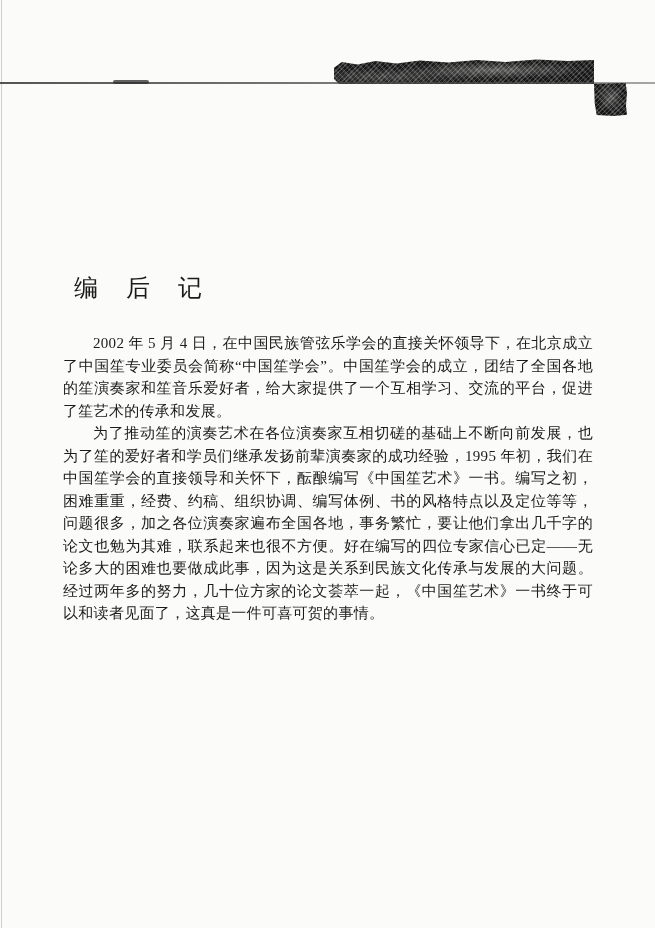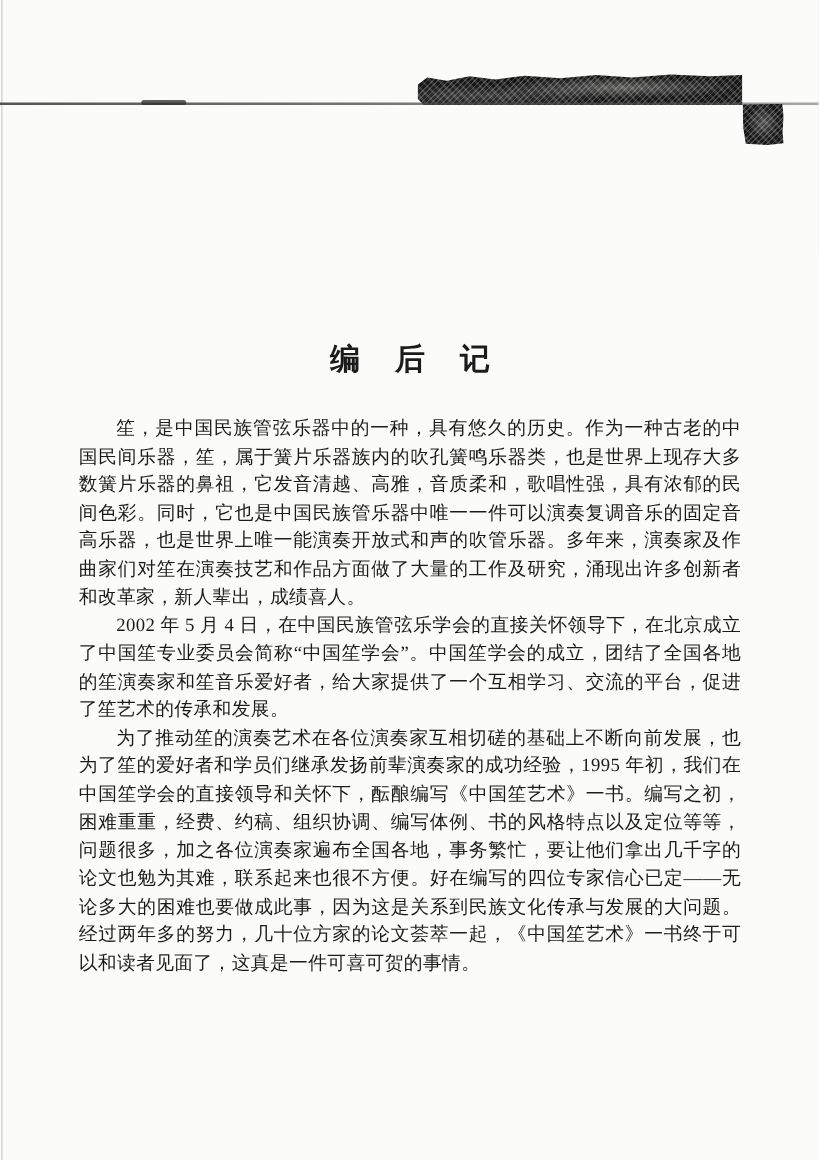--- a/index.html
+++ b/index.html
@@ -74,22 +74,22 @@
     position: absolute;
     left: 63px; top: 272px;
     width: 530px;
     color: var(--text, #1b1b1b);
   }
 
   .title {
     margin: 0 0 28px 0;
     font-size: 24px;
     line-height: 32px;
-    font-weight: bold;
-    text-align: center;
+    font-weight: normal;
+    text-align: left;
     letter-spacing: 11px;
     text-indent: 11px;
     color: var(--text, #1b1b1b);
   }
 
   .body-para {
     margin: 0;
     font-size: 15px;
     line-height: 22.5px;
     text-align: justify;
@@ -117,21 +117,20 @@
 
   <div class="scan-edge-left"></div>
   <div class="scan-bar"></div>
   <div class="scan-rule"></div>
   <div class="scan-rule-dark"></div>
   <div class="scan-square"></div>
 
   <div class="content">
     <h1 class="title">编 后 记</h1>
     <div class="paras">
-        <p class="body-para">笙，是中国民族管弦乐器中的一种，具有悠久的历史。作为一种古老的中国民间乐器，笙，属于簧片乐器族内的吹孔簧鸣乐器类，也是世界上现存大多数簧片乐器的鼻祖，它发音清越、高雅，音质柔和，歌唱性强，具有浓郁的民间色彩。同时，它也是中国民族管乐器中唯一一件可以演奏复调音乐的固定音高乐器，也是世界上唯一能演奏开放式和声的吹管乐器。多年来，演奏家及作曲家们对笙在演奏技艺和作品方面做了大量的工作及研究，涌现出许多创新者和改革家，新人辈出，成绩喜人。</p>
         <p class="body-para">2002 年 5 月 4 日，在中国民族管弦乐学会的直接关怀领导下，在北京成立了中国笙专业委员会简称“中国笙学会”。中国笙学会的成立，团结了全国各地的笙演奏家和笙音乐爱好者，给大家提供了一个互相学习、交流的平台，促进了笙艺术的传承和发展。</p>
         <p class="body-para">为了推动笙的演奏艺术在各位演奏家互相切磋的基础上不断向前发展，也为了笙的爱好者和学员们继承发扬前辈演奏家的成功经验，1995 年初，我们在中国笙学会的直接领导和关怀下，酝酿编写《中国笙艺术》一书。编写之初，困难重重，经费、约稿、组织协调、编写体例、书的风格特点以及定位等等，问题很多，加之各位演奏家遍布全国各地，事务繁忙，要让他们拿出几千字的论文也勉为其难，联系起来也很不方便。好在编写的四位专家信心已定——无论多大的困难也要做成此事，因为这是关系到民族文化传承与发展的大问题。经过两年多的努力，几十位方家的论文荟萃一起，《中国笙艺术》一书终于可以和读者见面了，这真是一件可喜可贺的事情。</p>
       </div>
   </div>
 
   <div class="watermark">
     <span class="wm-name">歌谱简谱网</span>
     <span class="wm-url">jianpu.cn</span>
   </div>
 

